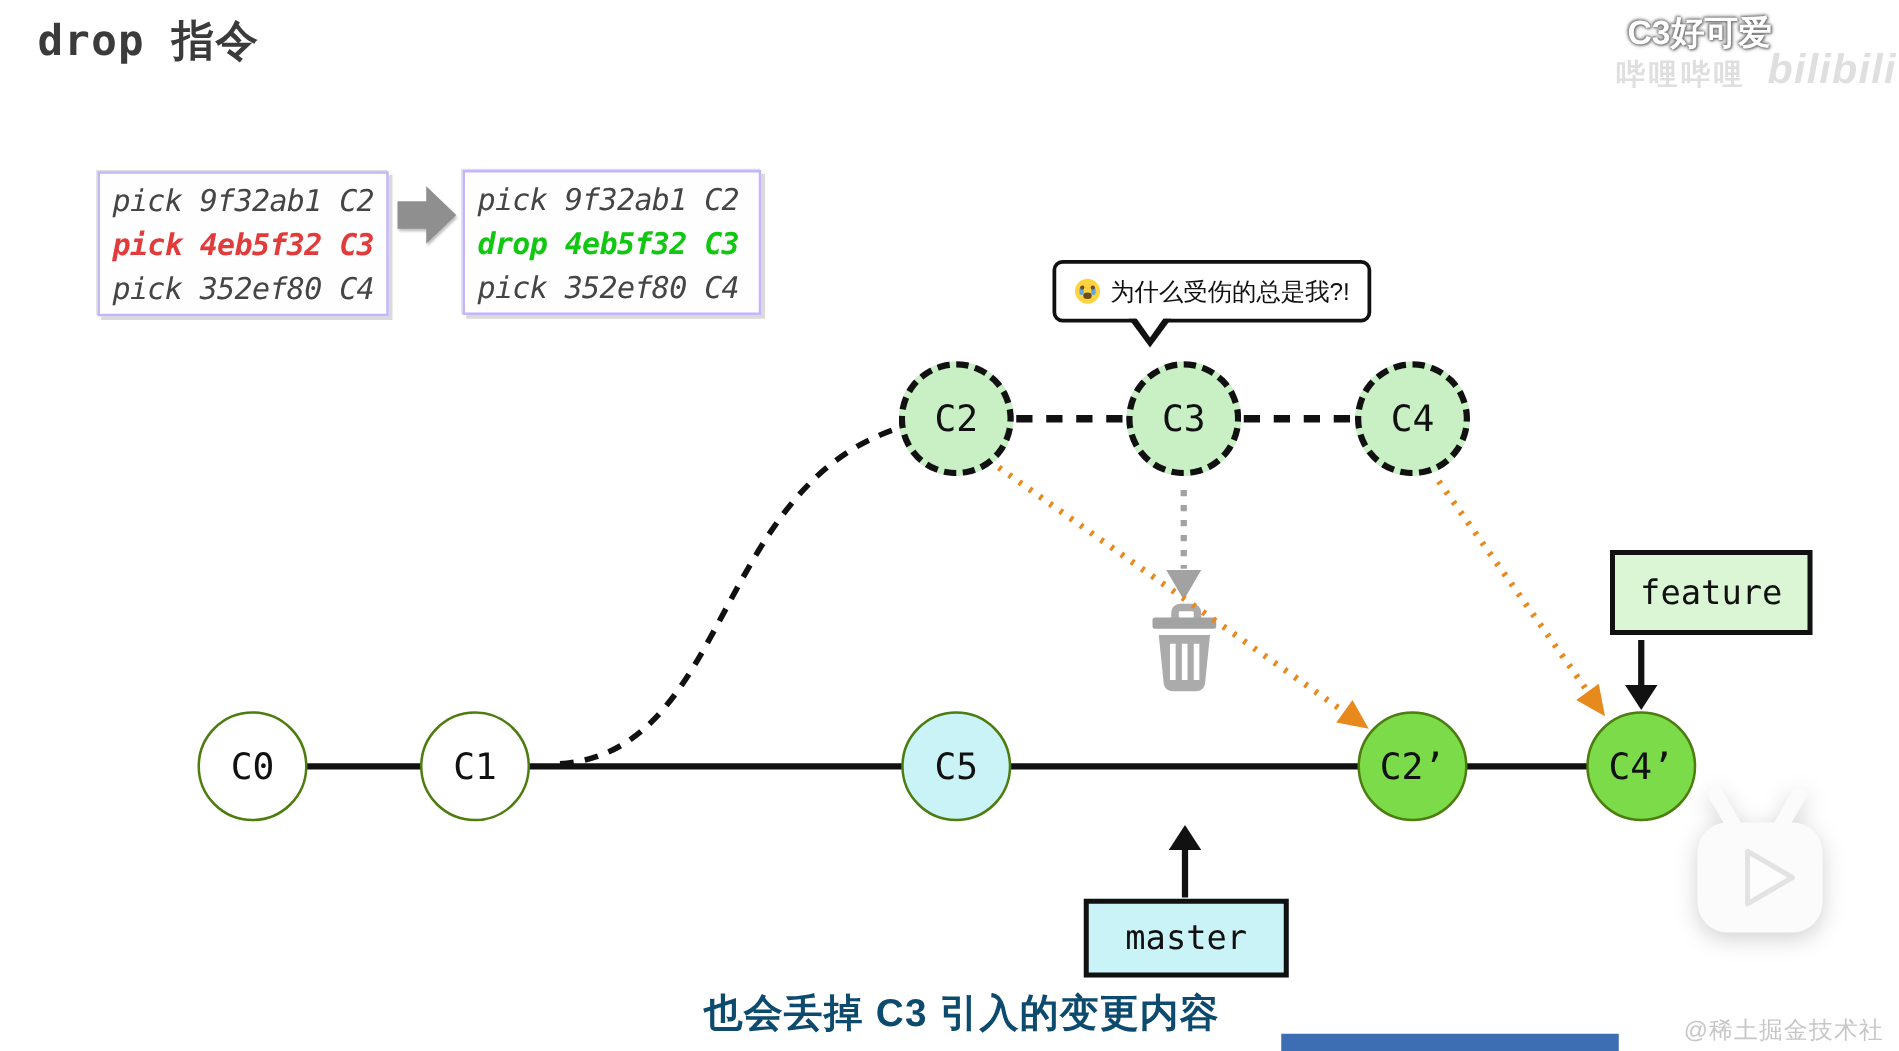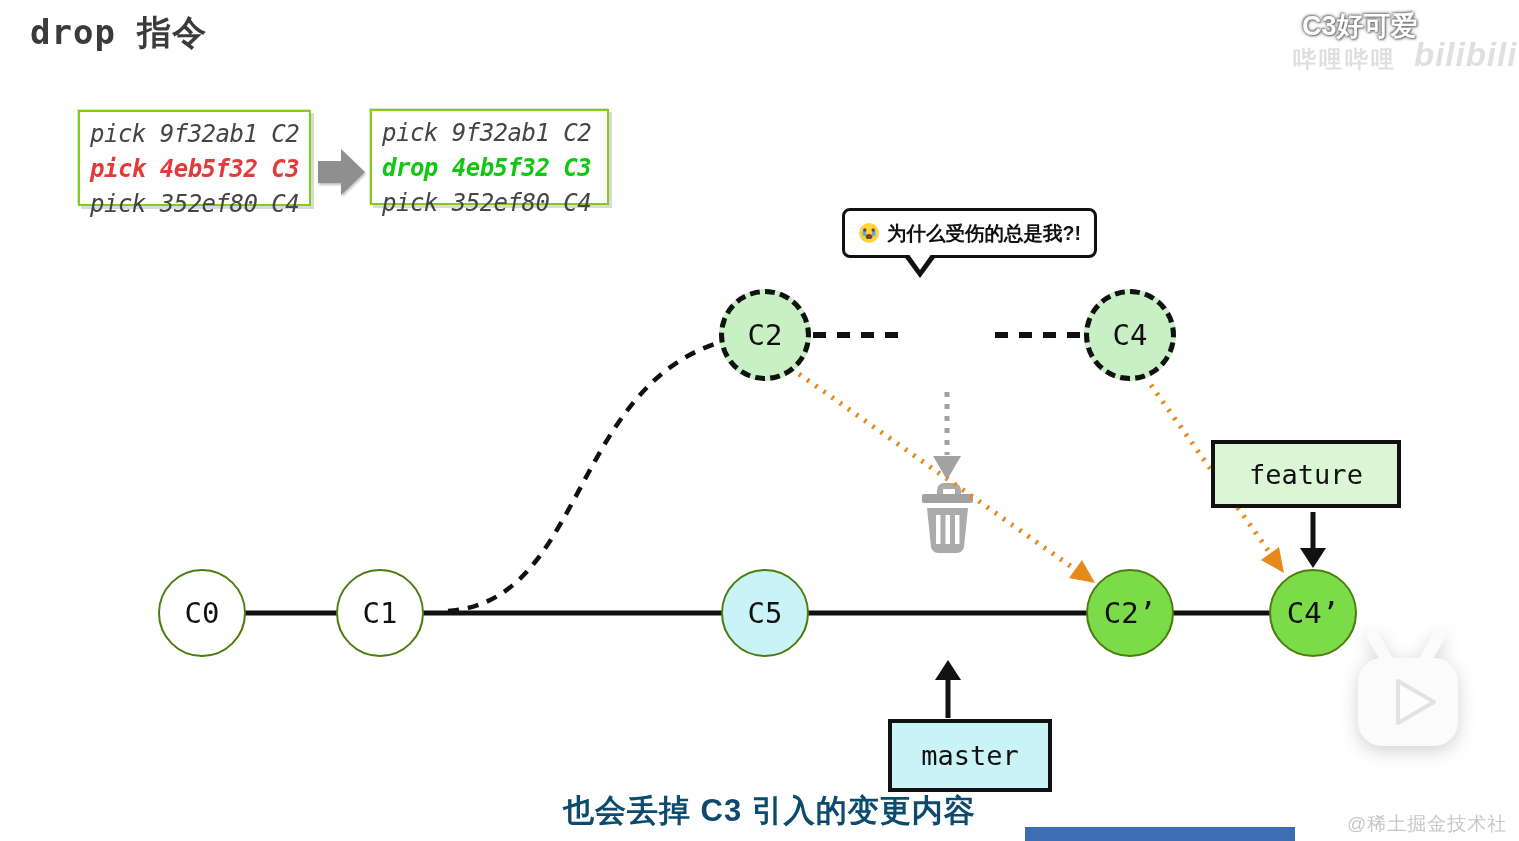--- a/index.html
+++ b/index.html
@@ -5,52 +5,52 @@
   html,body { margin:0; padding:0; background:#fff; }
   .stage { position:relative; width:1519px; height:841px; background:#ffffff;
            overflow:hidden; font-family:"Liberation Sans", sans-serif; }
   .layer { position:absolute; left:0; top:0; }
 
   
   .page-title { position:absolute; left:30px; top:10px; font-family:"DejaVu Sans Mono", monospace;
                 font-size:34px; font-weight:600; color:#3b3b3b; letter-spacing:1px; }
 
   
-  .codebox { position:absolute; width:233px; height:96px; background:#fefefe;
-             border:2px solid #84cc16; box-shadow:3px 3px 0 rgba(150,150,150,.35), -1px -1px 0 #ddd;
+  .codebox { position:absolute; width:233px; height:116px; background:#fefefe;
+             border:2px solid #c4b5fd; box-shadow:3px 3px 0 rgba(150,150,150,.35), -1px -1px 0 #ddd;
              box-sizing:border-box; padding:5px 10px; font-family:"DejaVu Sans Mono", monospace;
-             font-size:24px; font-style:italic; color:#454545; letter-spacing:-0.5px; }
+             font-size:24px; font-style:italic; color:#454545; letter-spacing:-0.5px;margin-top:27px; }
   .codebox .code-line { line-height:35px; white-space:pre; }
   .codebox .hl-red   { color:var(--code-red);   font-weight:bold; }
   .codebox .hl-green { color:var(--code-green); font-weight:bold; }
   #box-before { left:78px;  top:110px; }
   #box-after  { left:370px; top:109px; width:239px; }
 
   
   .commit { position:absolute; width:88px; height:88px; border-radius:50%;
             background:#fff; border:2px solid #4d7c0f; box-sizing:border-box;
             display:flex; align-items:center; justify-content:center;
             font-family:"DejaVu Sans Mono", monospace; font-size:29px; color:#111; }
   .commit.c-cyan  { background:var(--commit-cyan); }
   .commit.c-green { background:var(--commit-green); }
   .commit.feature-c { width:92px; height:92px; border:5px dashed #111;
                       background:var(--commit-green-light); }
 
   
   .branch-box { position:absolute; border:4px solid #111; box-sizing:border-box;
                 display:flex; align-items:center; justify-content:center;
                 font-family:"DejaVu Sans Mono", monospace; font-size:27px; color:#111; }
-  #feature-box { left:1211px; top:440px; width:190px; height:68px; background:var(--feature-box-bg); }
-  #master-box  { left:867px;  top:719px; width:164px; height:73px; background:var(--master-box-bg);margin-left:21px; }
+  #feature-box { left:1288px; top:440px; width:162px; height:68px; background:var(--feature-box-bg); }
+  #master-box  { left:867px;  top:719px; width:164px; height:63px; background:var(--master-box-bg); }
 
   
   .bubble { position:absolute; left:842px; top:208px; width:255px; height:50px;
             background:#fff; border:3.5px solid #111; border-radius:8px; box-sizing:border-box;
             display:flex; align-items:center; justify-content:center; gap:7px;
-            font-size:19.5px; font-weight:700; color:#111; }
+            font-size:19.5px; font-weight:400; color:#111; }
   .bubble::before { content:""; position:absolute; left:58px; bottom:-23px; width:0; height:0;
                     border:17px solid transparent; border-bottom:0; border-top:23px solid #111; }
   .bubble::after  { content:""; position:absolute; left:63px; bottom:-15px; width:0; height:0;
                     border:12px solid transparent; border-bottom:0; border-top:17px solid #fff; }
 
   
   .caption { position:absolute; left:563px; top:790px; font-size:31px; font-weight:900;
              color:#0c4a6e; letter-spacing:1px; }
 
   
@@ -155,20 +155,21 @@
       <rect x="4.5" y="8" width="3.5" height="6" rx="1.6" fill="#5aa7e8"></rect>
       <rect x="14" y="8" width="3.5" height="6" rx="1.6" fill="#5aa7e8"></rect>
       <circle cx="6.8" cy="8" r="1.7" fill="#6b4c1e"></circle>
       <circle cx="15.2" cy="8" r="1.7" fill="#6b4c1e"></circle>
       <ellipse cx="11" cy="14.5" rx="3.4" ry="2.6" fill="#6b4c1e"></ellipse>
     </svg>
     <span>为什么受伤的总是我?!</span>
   </div>
 
   <div class="commit feature-c" style="left:719px; top:289px;">C2</div>
+  <div class="commit feature-c" style="left:901px; top:289px;">C3</div>
   <div class="commit feature-c" style="left:1084px; top:289px;">C4</div>
 
   <div class="commit" style="left:158px; top:569px;">C0</div>
   <div class="commit" style="left:336px; top:569px;">C1</div>
   <div class="commit c-cyan" style="left:721px; top:569px;">C5</div>
   <div class="commit c-green" style="left:1086px; top:569px;">C2’</div>
   <div class="commit c-green" style="left:1269px; top:569px;">C4’</div>
 
   <div class="branch-box" id="feature-box">feature</div>
   <div class="branch-box" id="master-box">master</div>

